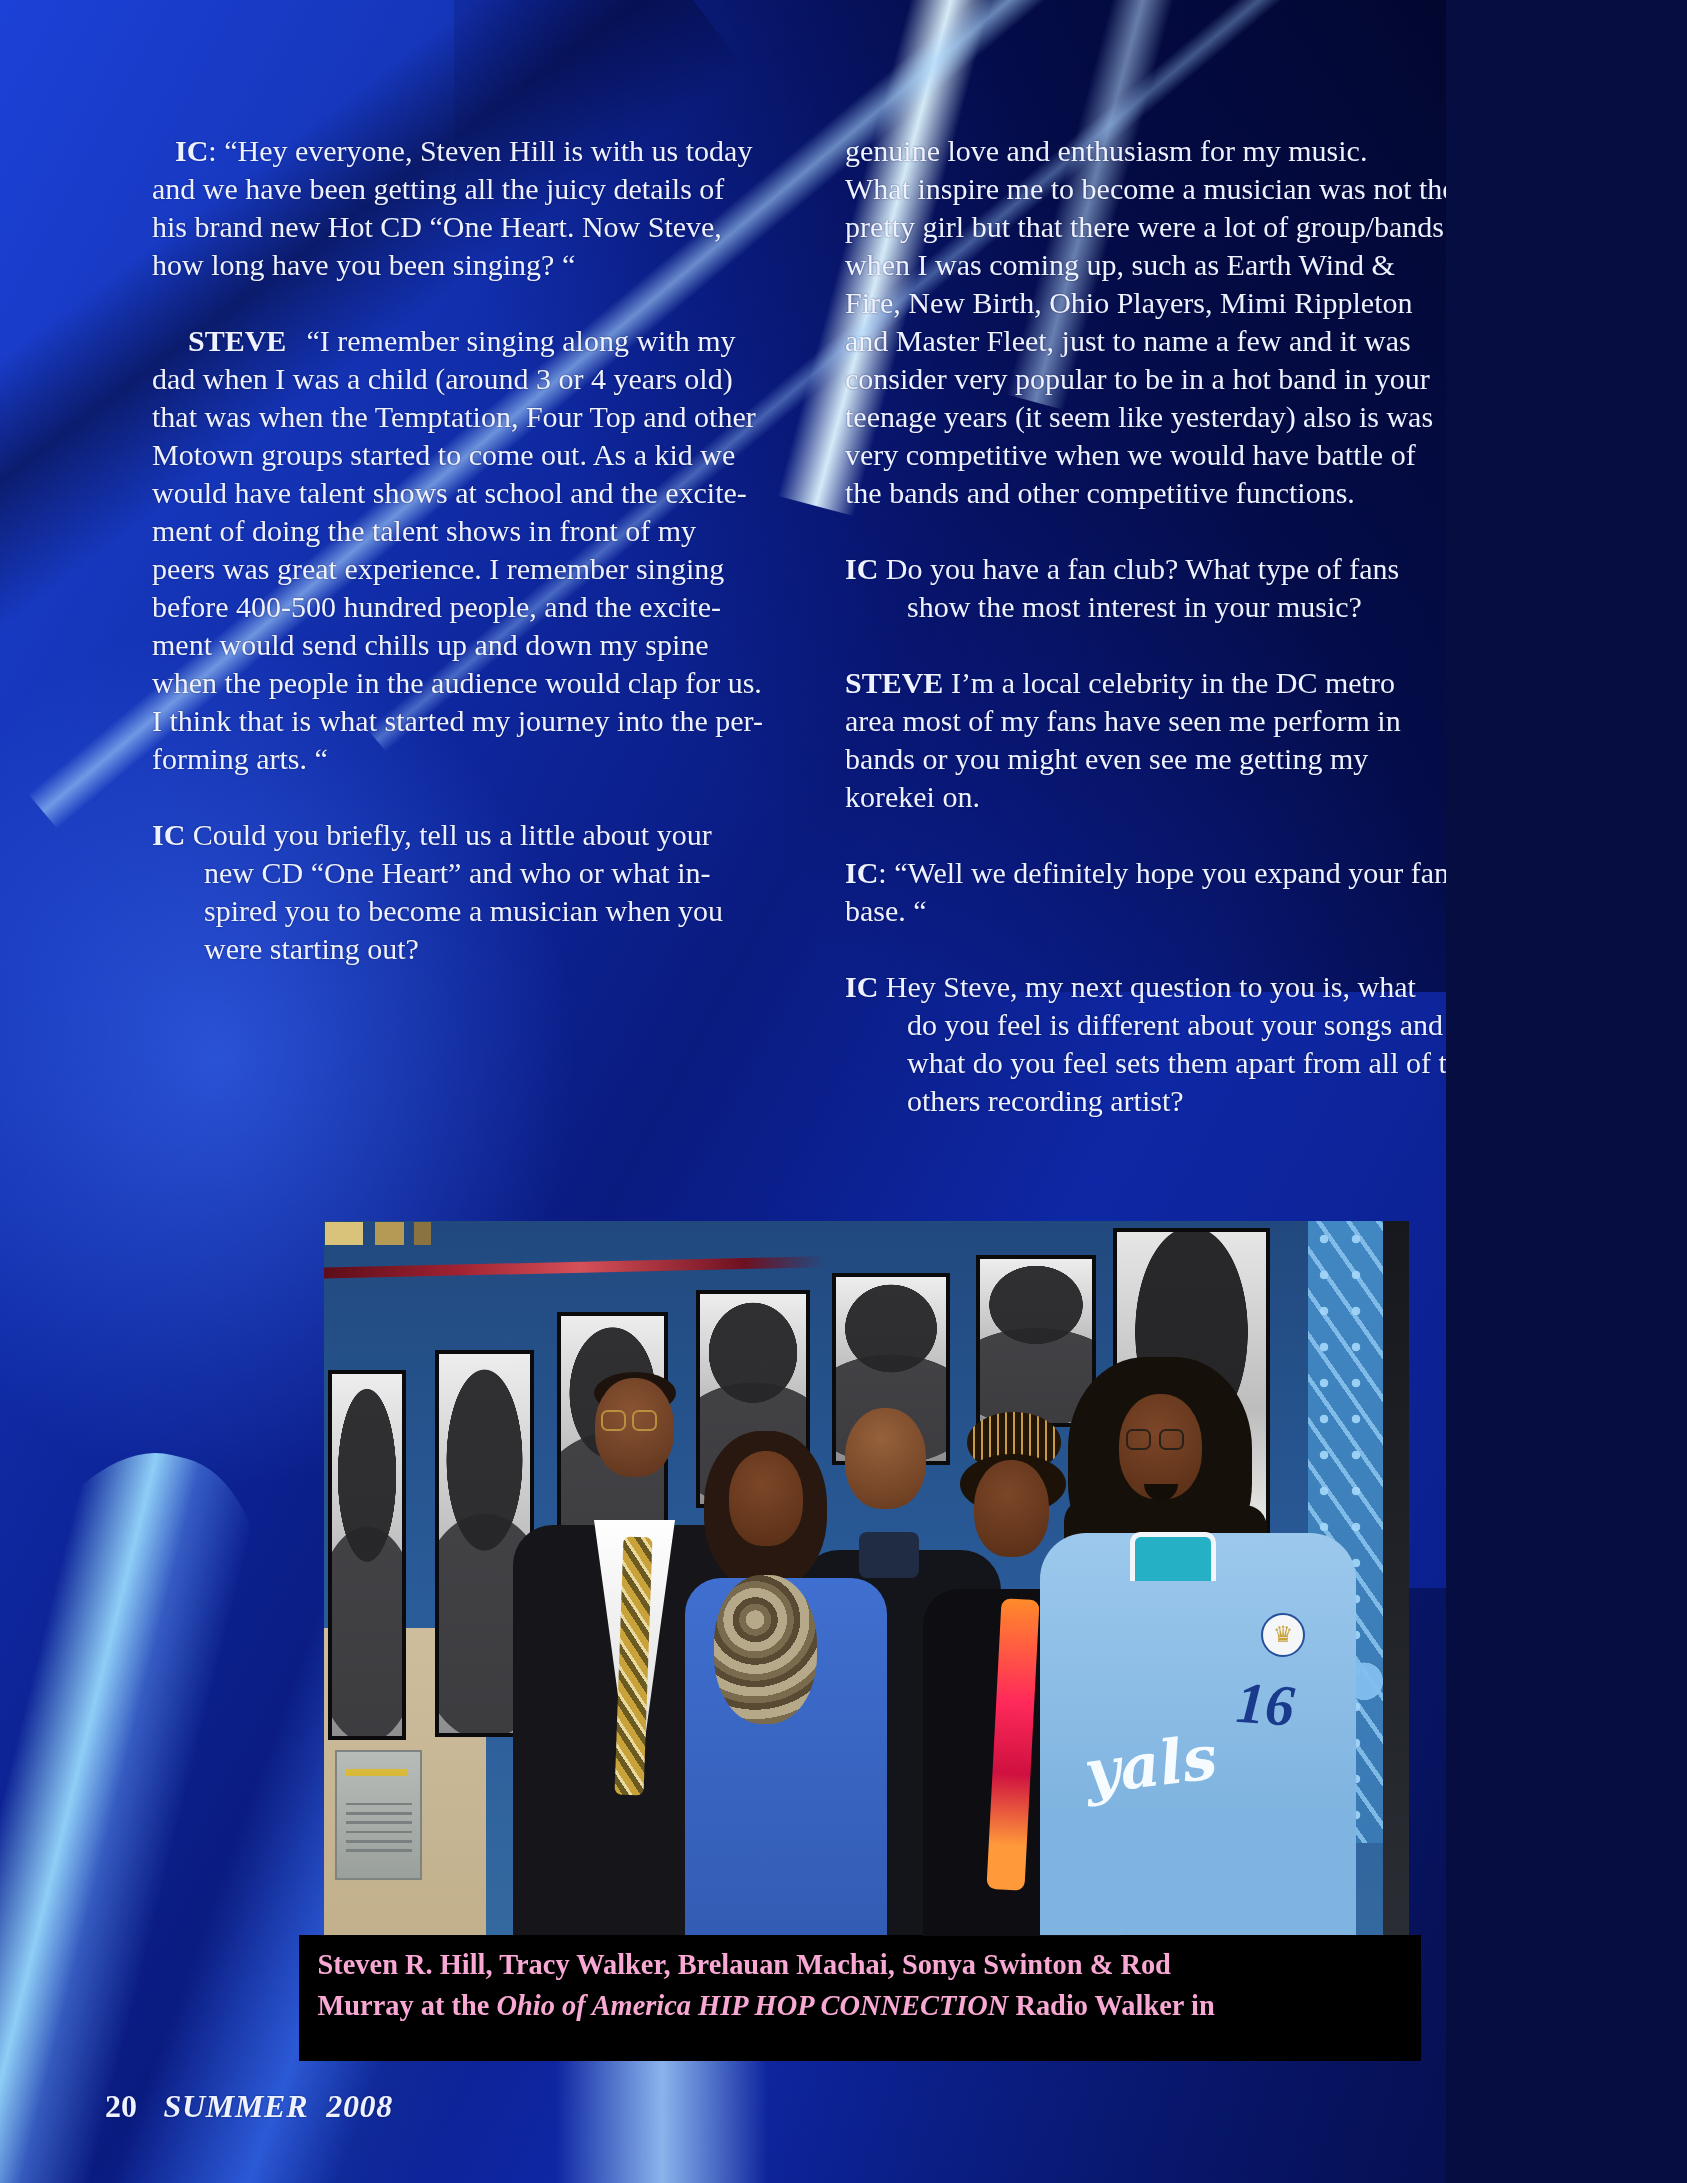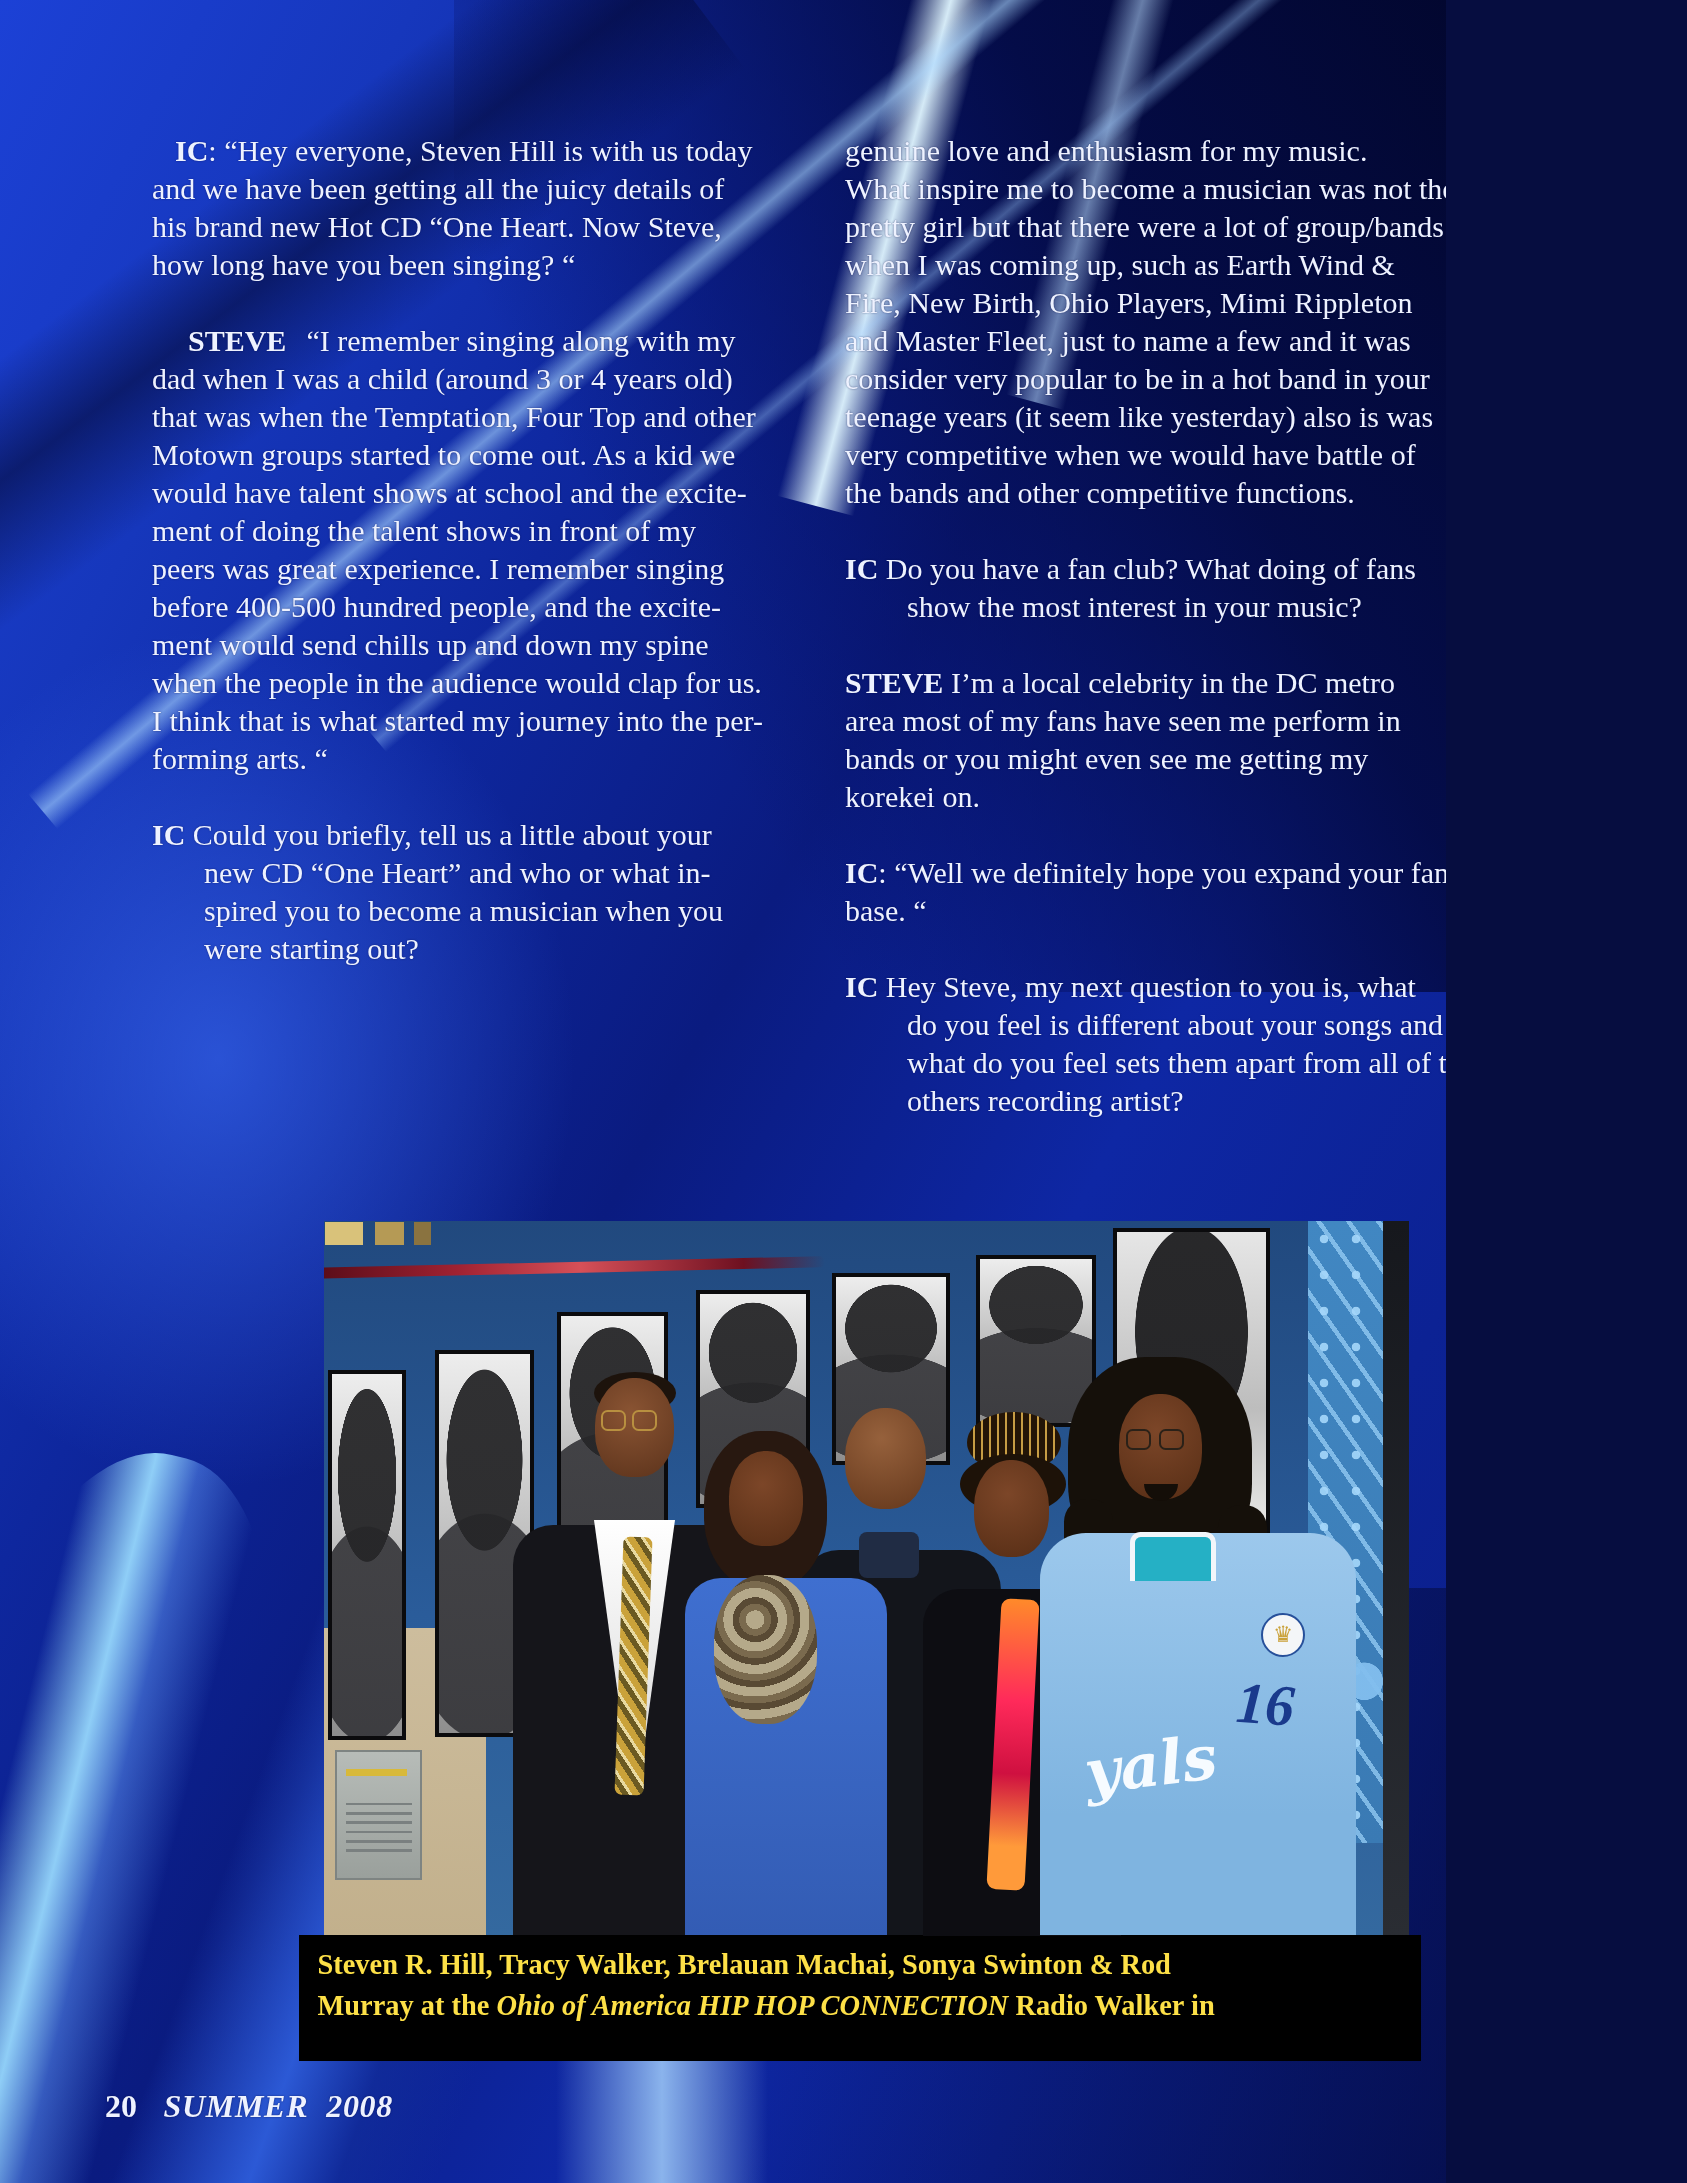--- a/index.html
+++ b/index.html
@@ -125,21 +125,21 @@
     <p><span>genuine love and enthusiasm for my music.
 What inspire me to become a musician was not the
 pretty girl but that there were a lot of group/bands
 when I was coming up, such as Earth Wind &amp;
 Fire, New Birth, Ohio Players, Mimi Rippleton
 and Master Fleet, just to name a few and it was
 consider very popular to be in a hot band in your
 teenage years (it seem like yesterday) also is was
 very competitive when we would have battle of
 the bands and other competitive functions.</span></p>
-    <p class="hang94"><span class="lbl">IC</span><span> Do you have a fan club?  What doing of fans
+    <p class="hang94"><span class="lbl">IC</span><span> Do you have a fan club?  What type of fans
 show the most interest in your music?</span></p>
     <p><span class="lbl">STEVE</span><span> I’m a local celebrity in the DC metro
 area most of my fans have seen me perform in
 bands or you might even see me getting my
 korekei on.</span></p>
     <p><span class="lbl">IC</span><span>:  “Well we definitely hope you expand your fan
 base. “</span></p>
     <p class="hang94"><span class="lbl">IC</span><span> Hey Steve, my next question to you is, what
 do you feel is different about your songs and
 what do you feel sets them apart from all of the
@@ -202,21 +202,21 @@
       <div class="head skin2" style="left:795px;top:173px;width:83px;height:105px;"></div>
       <div class="glasses dark" style="left:802px;top:208px;"></div>
       <div class="glasses dark" style="left:835px;top:208px;"></div>
       <div style="left:820px;top:263px;width:34px;height:17px;border-radius:0 0 17px 17px;background:#140e08;"></div>
       <div style="left:761px;top:503px;width:212px;height:86px;color:#f6fbff;font-style:italic;font-weight:700;font-size:61px;transform:rotate(-7deg);font-family:'DejaVu Serif',serif;">yals</div>
       <div style="left:937px;top:392px;width:44px;height:44px;border-radius:50%;background:#f4f6f8;border:2.6px solid #27509a;box-sizing:border-box;text-align:center;font-size:22.5px;line-height:40px;color:#caa23a;">♛</div>
       <div style="left:912px;top:451px;width:93px;height:73px;color:#1a3a8c;font-weight:700;font-style:italic;font-size:58px;transform:rotate(4deg);">16</div>
     </div>
   </div>
 
-  <div style="position:absolute;left:299px;top:1935px;width:1122px;height:126px;background:#000;box-sizing:border-box;padding:9.3px 0 0 18.5px;color:#fde047;font-weight:700;font-size:28.4px;line-height:41px;">
+  <div style="position:absolute;left:299px;top:1935px;width:1122px;height:126px;background:#000;box-sizing:border-box;padding:9.3px 0 0 18.5px;color:#f9a8d4;font-weight:700;font-size:28.4px;line-height:41px;">
     <span style="display:block;">Steven R. Hill, Tracy Walker, Brelauan Machai, Sonya Swinton &amp; Rod</span>
     <span>Murray at the </span><span style="font-style:italic;">Ohio of America HIP HOP CONNECTION</span><span> Radio Walker in</span>
   </div>
 
   <div style="position:absolute;left:105px;top:2088px;color:#eef2ff;font-size:32px;font-weight:700;text-shadow:0 0 2px rgba(0,10,60,.6);">
     <span>20</span><span style="font-style:italic;margin-left:26.5px;word-spacing:9.3px;letter-spacing:0.7px;text-align:right;">SUMMER 2008</span>
   </div>
 
 </div>
 

